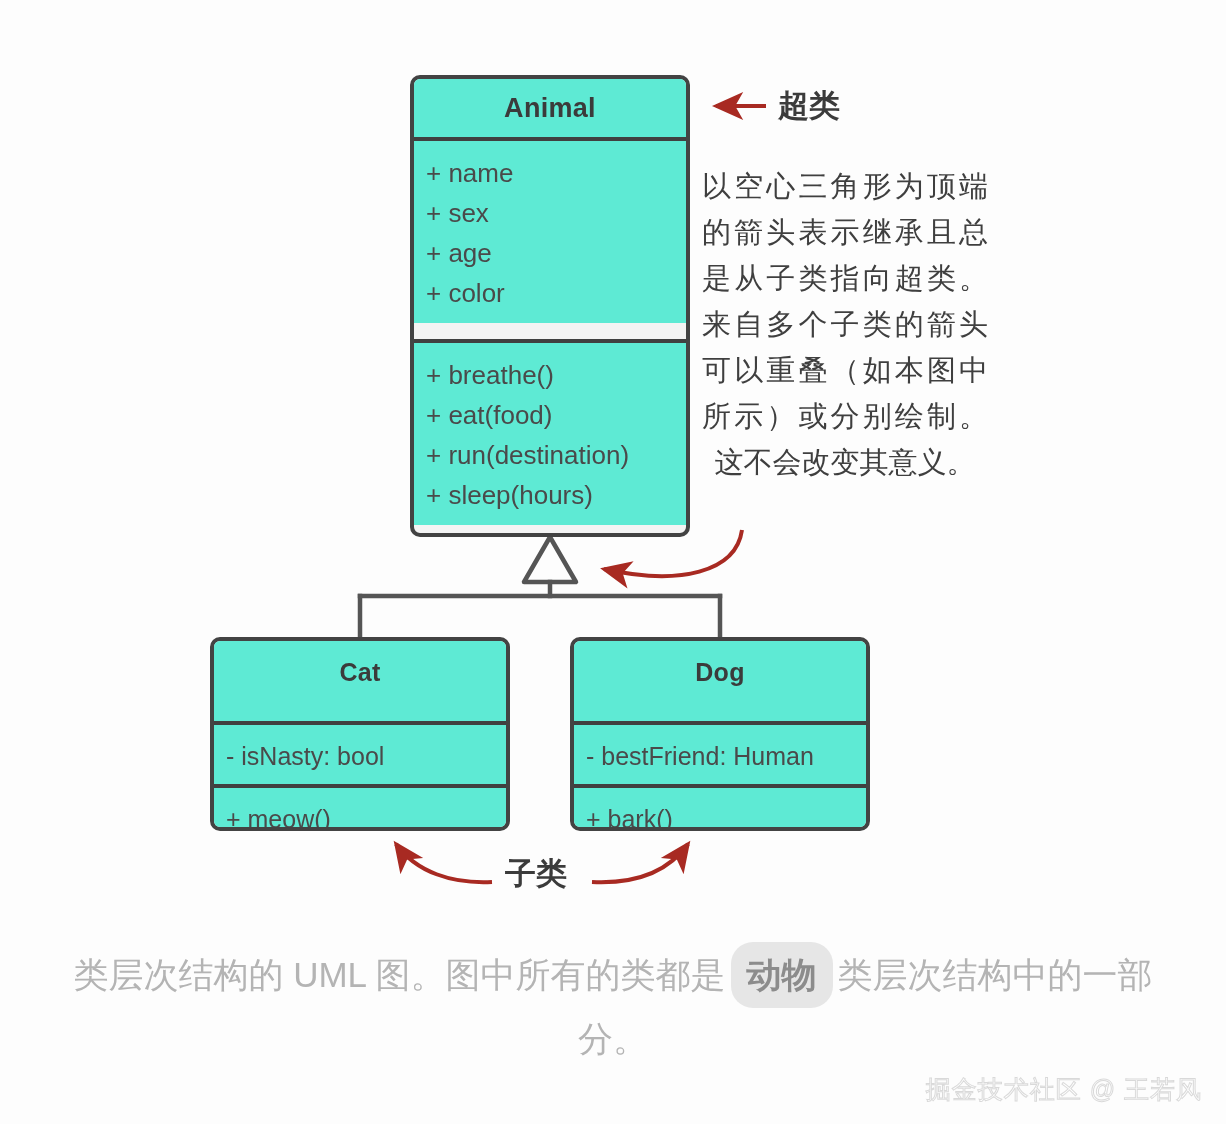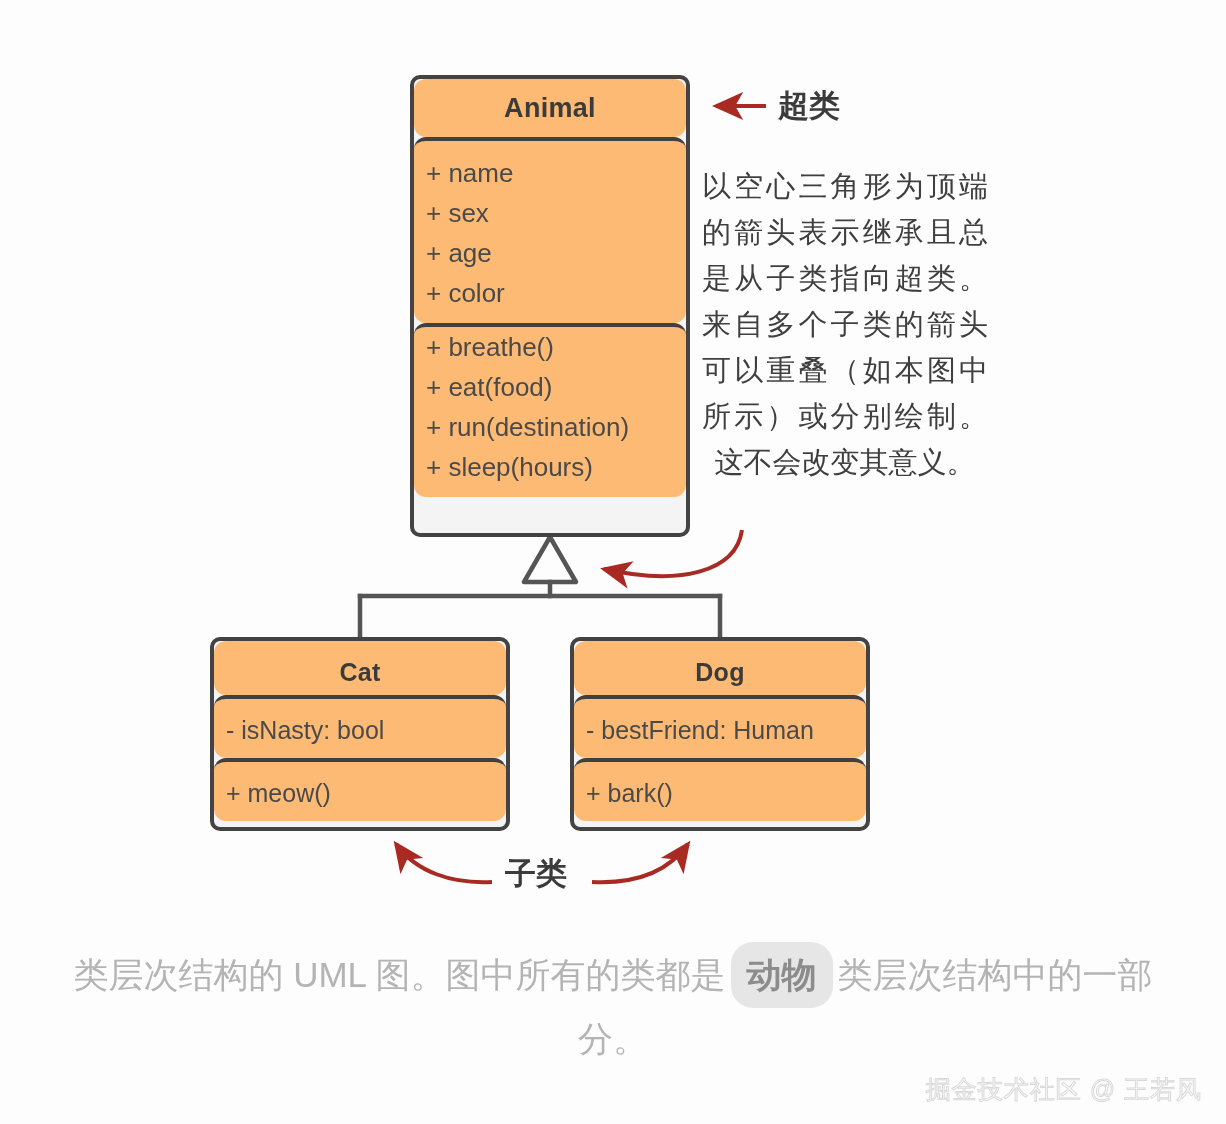--- a/index.html
+++ b/index.html
@@ -16,48 +16,47 @@
   .uml-box{
     position:absolute;
     border:4px solid #434343;
     border-radius:10px;
     background:#f4f4f4;
     box-sizing:border-box;
     overflow:hidden;
   }
   .uml-compartment{
     box-sizing:border-box;
-    background:#fdba74;
-    border-radius:12px;
+    background:#5eead4;
   }
   .uml-compartment + .uml-compartment{
     border-top:4px solid #404040;
   }
   .uml-title{
     text-align:center;
     font-weight:bold;
     color:#3b3b3b;
     letter-spacing:.3px;
   }
   .uml-row{
     color:#4a4a4a;
     white-space:nowrap;
   }
 
   
   #box-animal{left:410px;top:75px;width:280px;height:462px;}
   #box-animal .uml-title{font-size:27px;line-height:58px;height:58px;}
   #box-animal .c-attrs{padding:12px 0 10px 0;}
-  #box-animal .c-ops{padding:0 0 10px 0;}
+  #box-animal .c-ops{padding:12px 0 10px 0;margin-top:16px;}
   #box-animal .uml-row{font-size:26px;line-height:40px;padding-left:12px;}
 
   
   #box-cat{left:210px;top:637px;width:300px;height:194px;}
   #box-dog{left:570px;top:637px;width:300px;height:194px;}
-  .sub-box .uml-title{font-size:25px;line-height:62px;height:54px;}
+  .sub-box .uml-title{font-size:25px;line-height:62px;height:80px;}
   .sub-box .c-attrs{height:63px;}
   .sub-box .c-ops{height:63px;}
   .sub-box .uml-row{font-size:25px;line-height:63px;padding-left:12px;}
 
   
   #connectors{position:absolute;left:0;top:0;width:1226px;height:1124px;pointer-events:none;}
 
   
   #overlay-red{position:absolute;left:0;top:0;width:1226px;height:1124px;pointer-events:none;}
 

